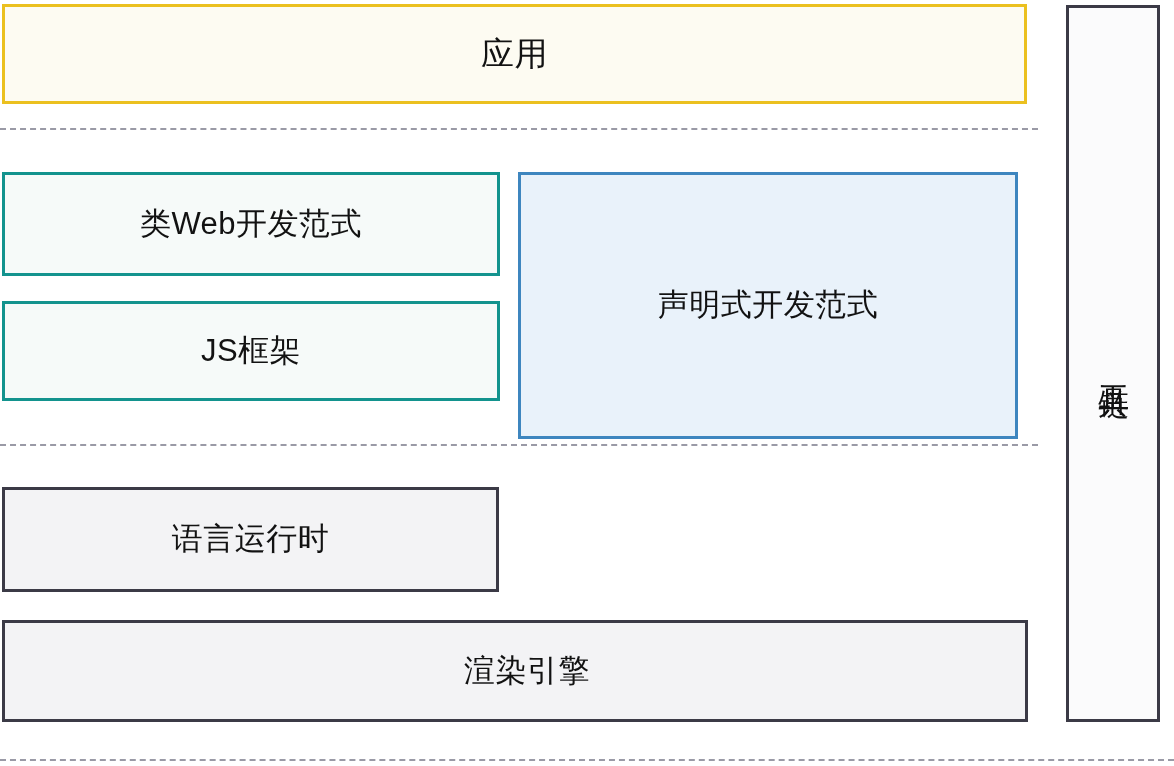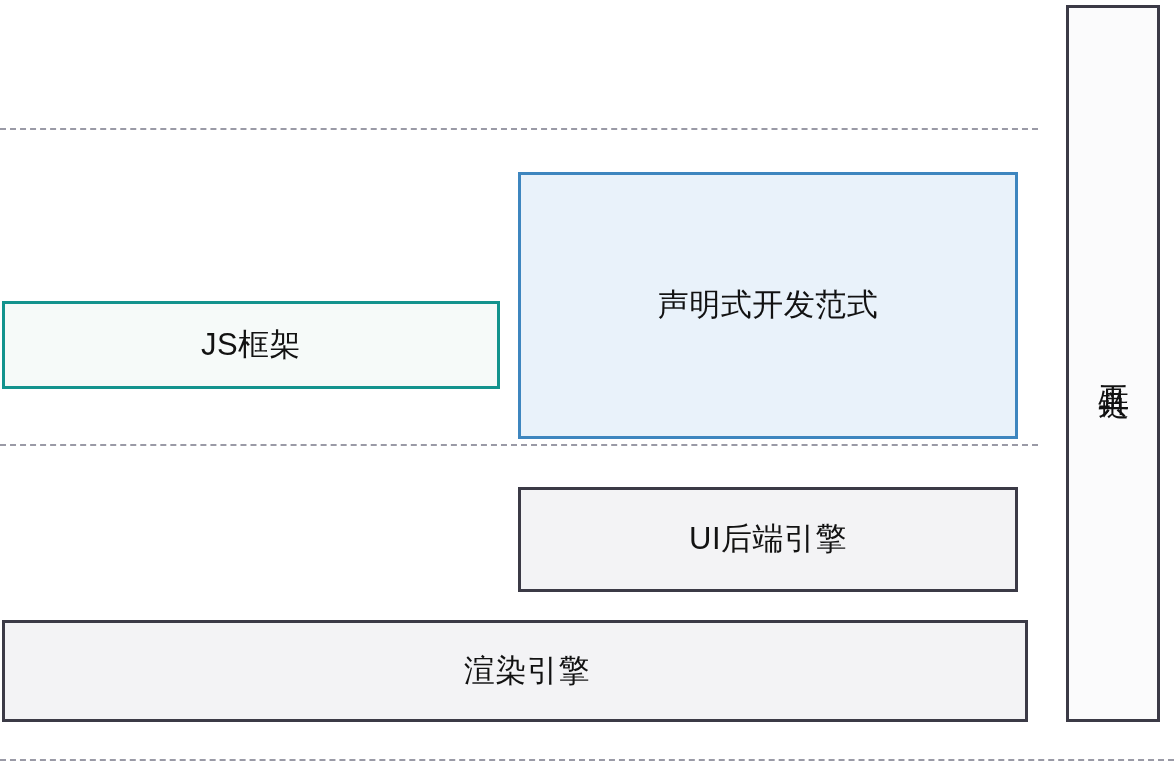--- a/index.html
+++ b/index.html
@@ -58,21 +58,21 @@
   .box-webparadigm {
     left: 2px;
     top: 172px;
     width: 498px;
     height: 104px;
   }
   .box-jsframework {
     left: 2px;
     top: 301px;
     width: 498px;
-    height: 88px;
+    height: 100px;
   }
 
   
   .box-blue {
     left: 518px;
     top: 172px;
     width: 500px;
     height: 267px;
     border: 3px solid #3e86bf;
     background: #e9f2fa;
@@ -139,38 +139,44 @@
   }
   .divider-top    { top: 128px; }
   .divider-middle { top: 444px; }
   .divider-bottom { top: 759px; width: 1174px; }
 </style>
 </head>
 <body>
 
 <div id="diagram-root">
 
+  <div class="layer-box box-app">
+    <span class="box-label">应用</span>
+  </div>
 
   <div class="divider-dashed divider-top"></div>
 
+  <div class="layer-box box-teal box-webparadigm">
+    <span class="box-label">类Web开发范式</span>
+  </div>
 
   <div class="layer-box box-teal box-jsframework">
     <span class="box-label">JS框架</span>
   </div>
 
   <div class="layer-box box-blue">
     <span class="box-label">声明式开发范式</span>
   </div>
 
   <div class="divider-dashed divider-middle"></div>
 
+  <div class="layer-box box-grey box-runtime">
+    <span class="box-label">语言运行时</span>
+  </div>
 
-  <div class="layer-box box-grey box-uibackend">
-    <span class="box-label">UI后端引擎</span>
-  </div>
 
   <div class="layer-box box-grey box-renderengine">
     <span class="box-label">渲染引擎</span>
   </div>
 
   <div class="divider-dashed divider-bottom"></div>
 
   <div class="box-toolchain">
     <span class="box-label">工具链</span>
   </div>

